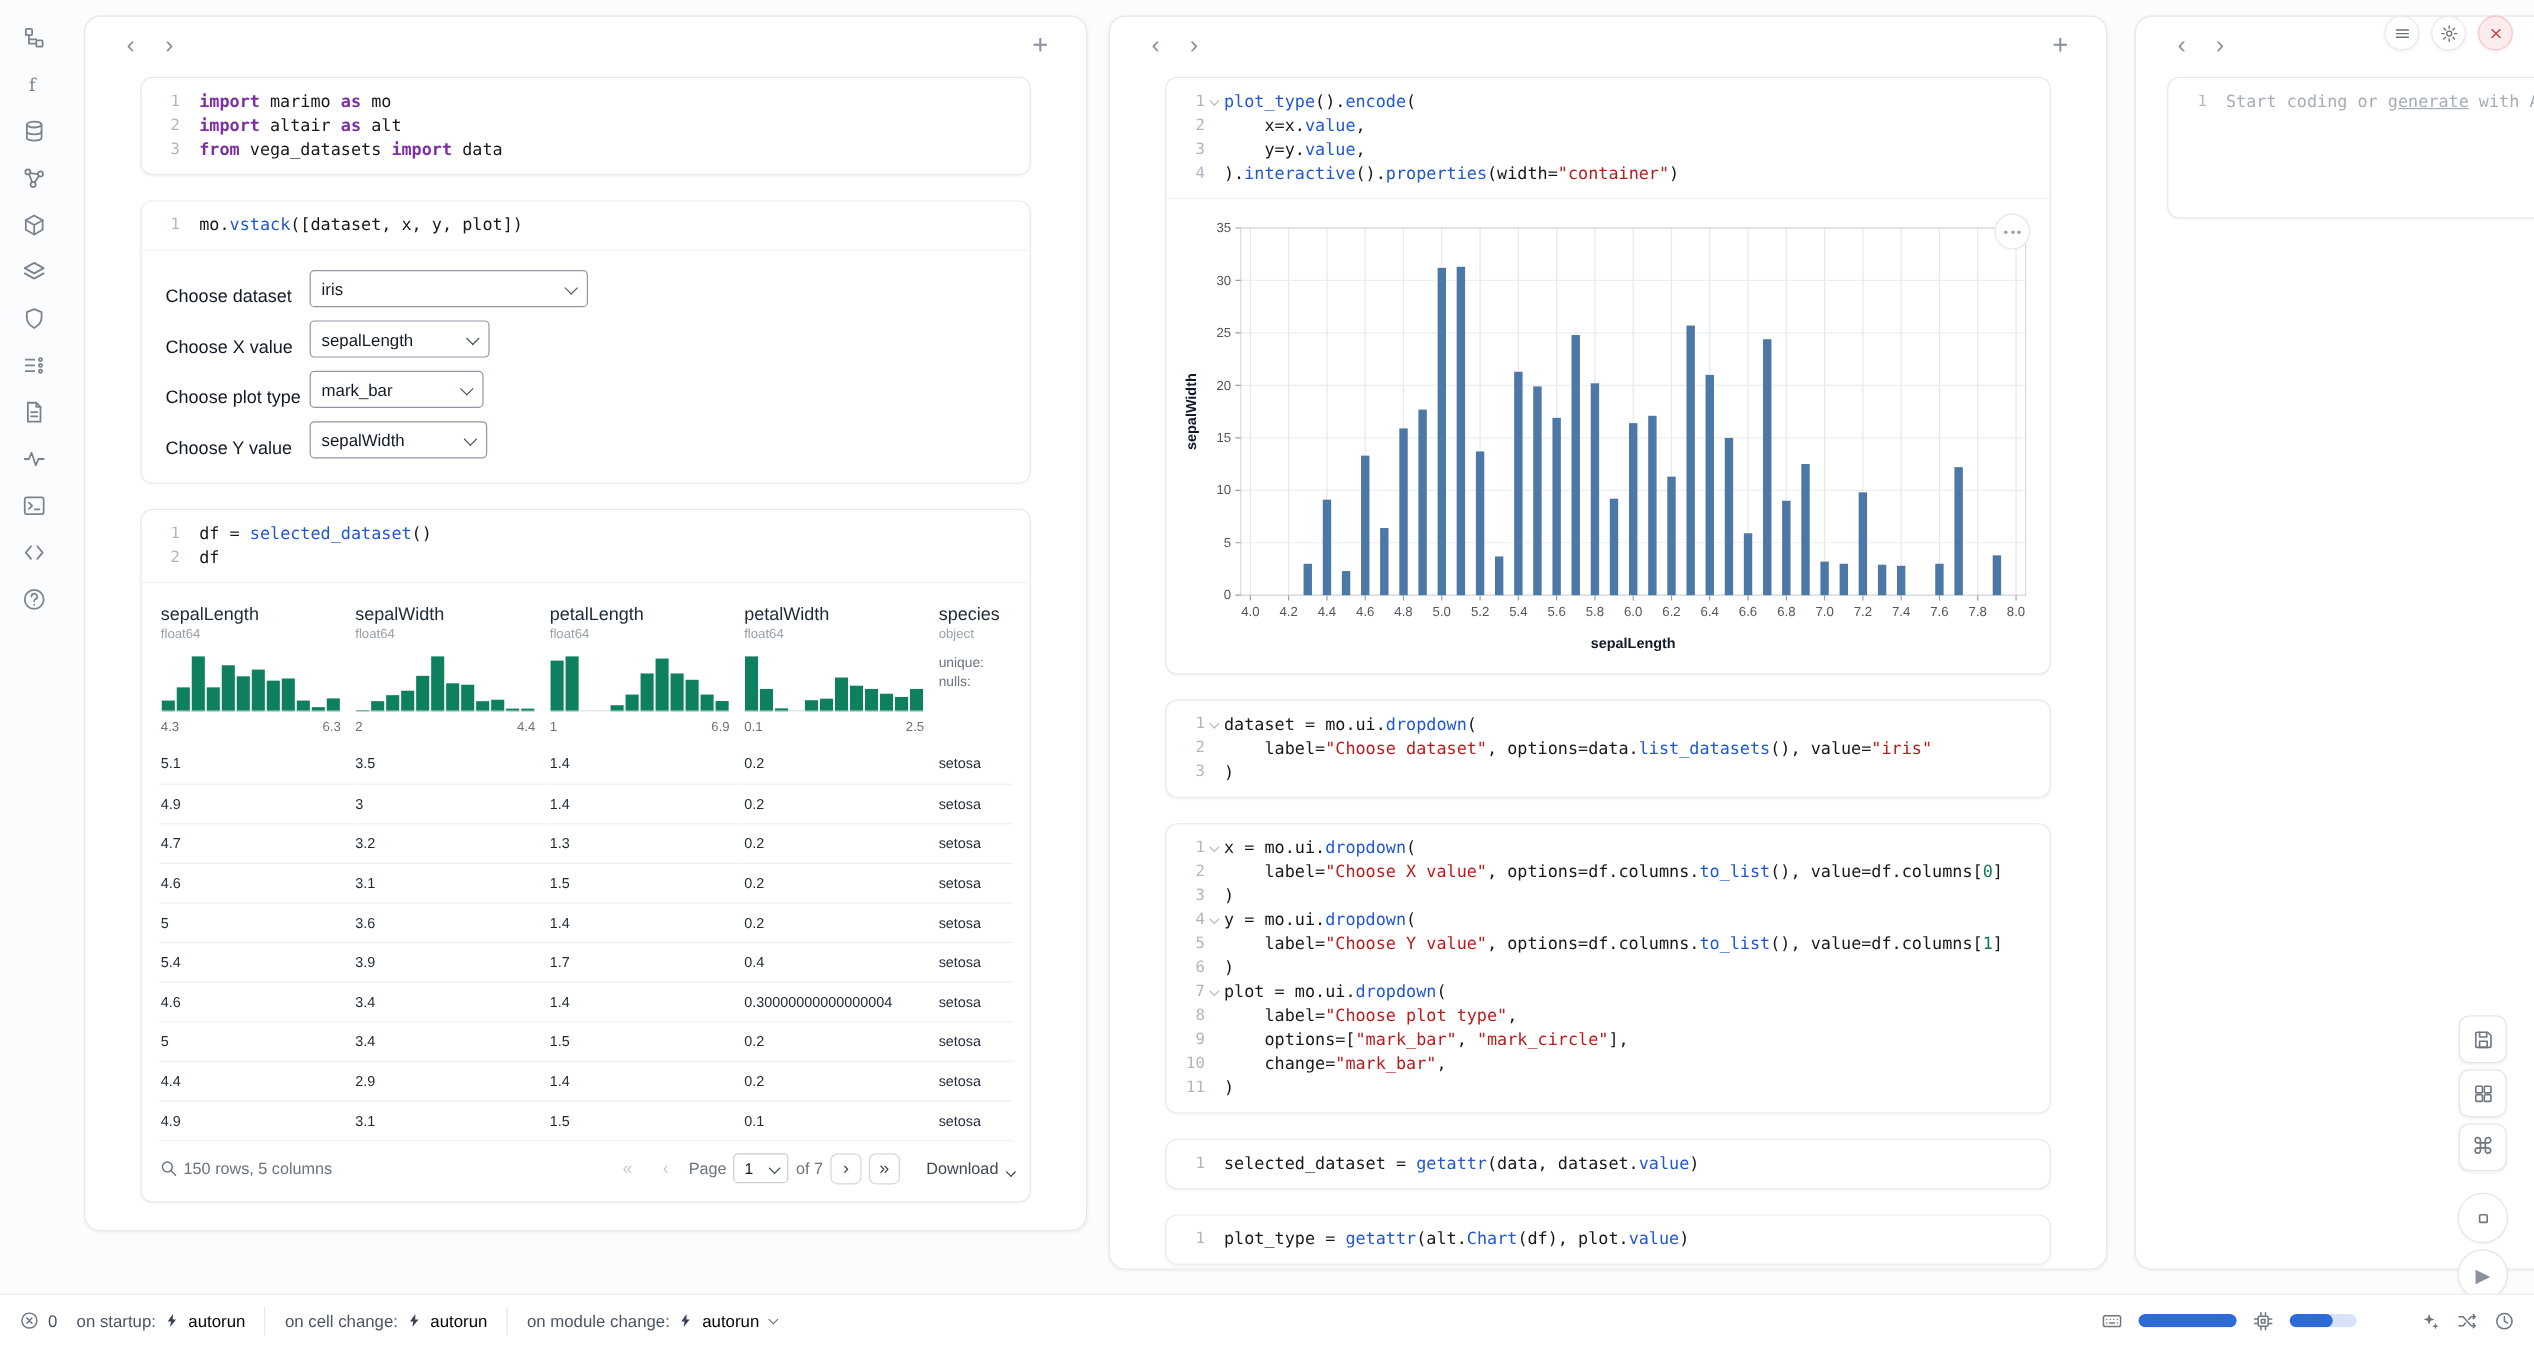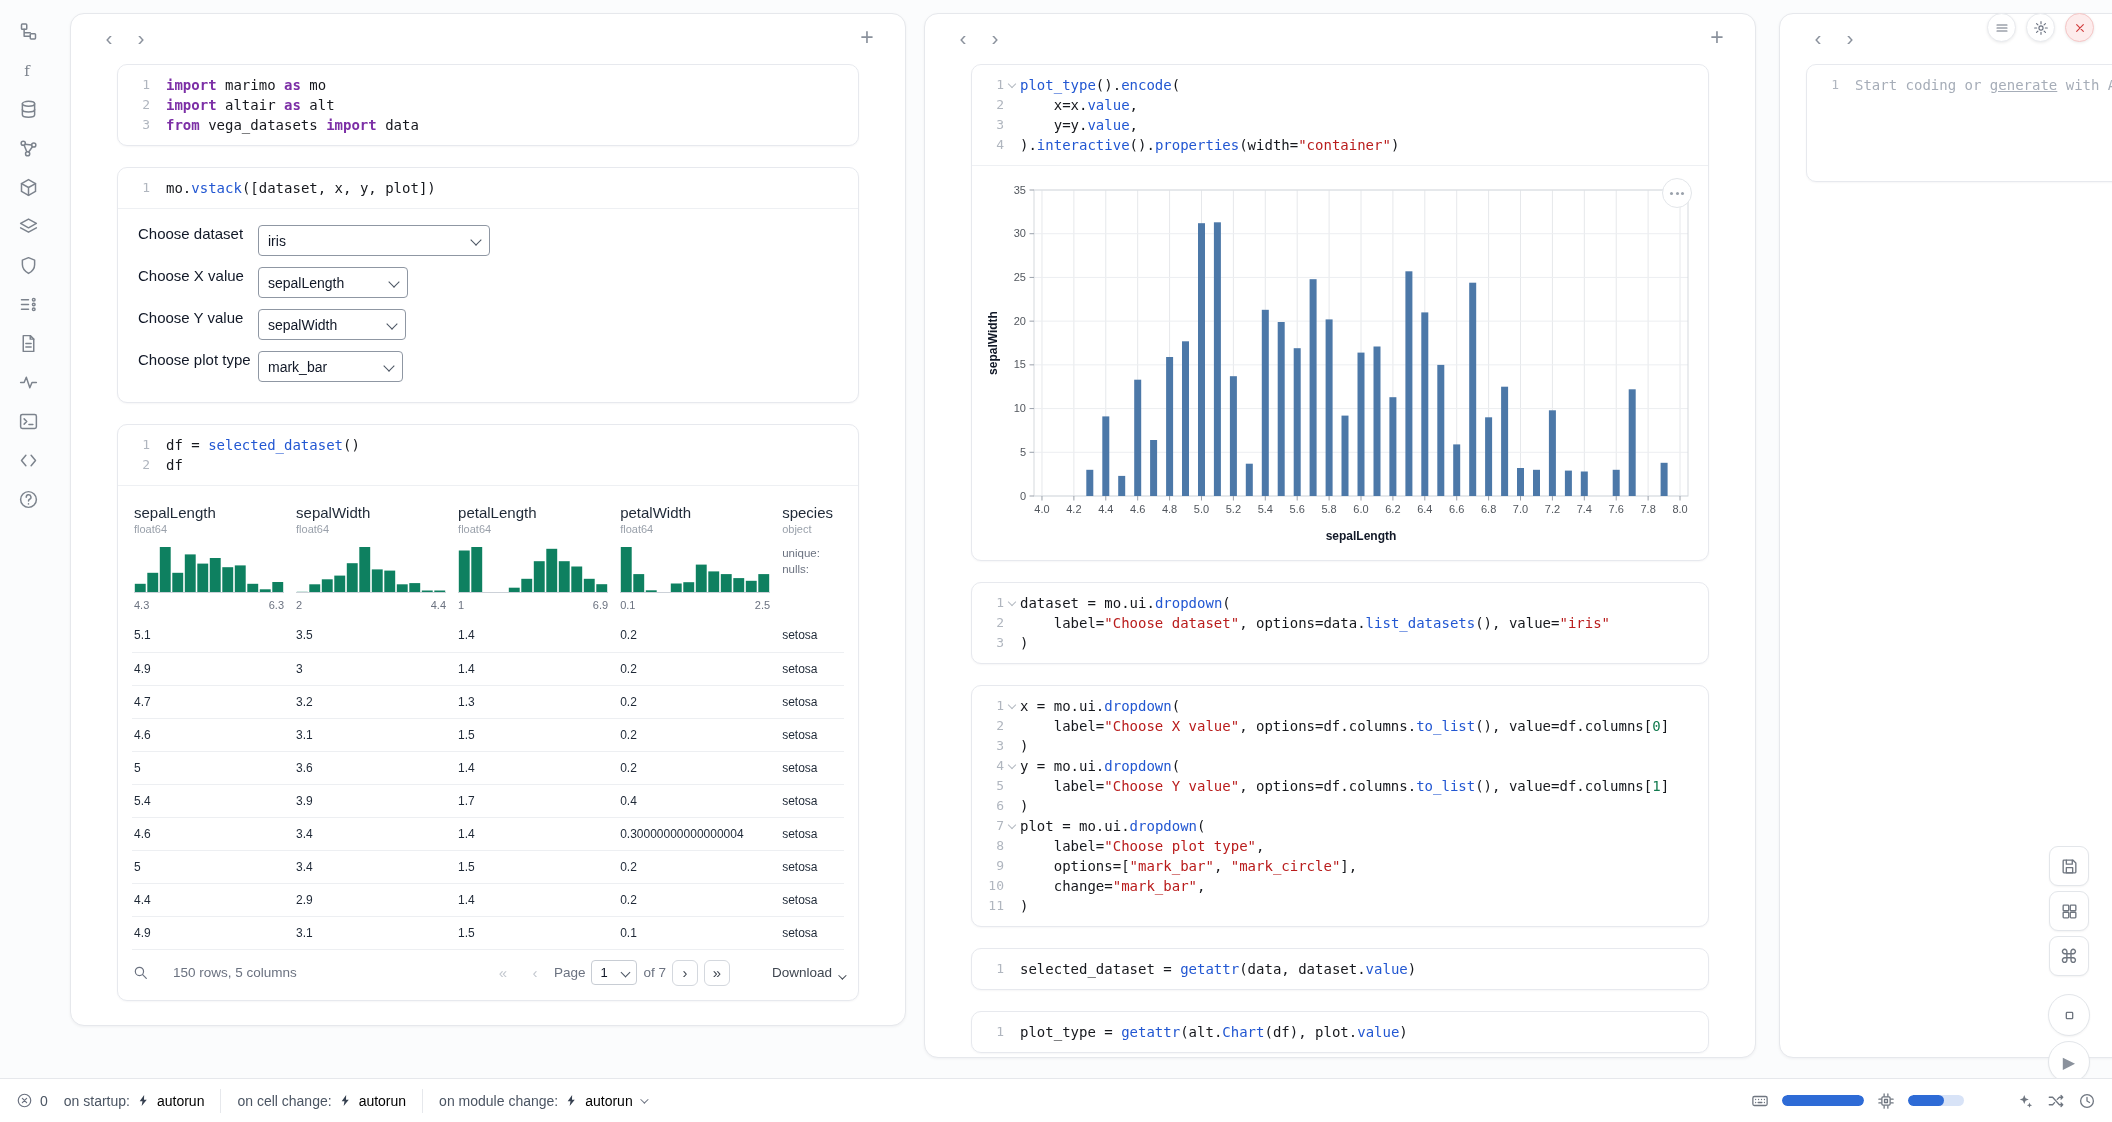--- a/index.html
+++ b/index.html
@@ -33,39 +33,39 @@
 .src{flex:1;overflow:hidden}
 .tok-kw{color:#7c2fa6;font-weight:600}
 .tok-fn{color:#2257d2}
 .tok-str{color:#b91c1c}
 .tok-num{color:#117a4e}
 .tok-pl{color:#16181d}
 .output{border-top:1px solid #eef0f3}
 
 
 .controls{padding:16px 20px 20px;display:flex;flex-direction:column;gap:11px}
-.control-row{display:flex;align-items:flex-start}
+.control-row{display:flex;align-items:flex-end}
 .control-label{width:120px;font-size:15px;color:#111827;flex:none}
 .select-wrap{position:relative;display:inline-block}
 .select-wrap select{appearance:none;-webkit-appearance:none;border:1px solid #8f97a3;border-radius:4px;background:#fff;font-size:14px;color:#111827;padding:4px 26px 4px 9px;height:31px;width:100%;font-family:"Liberation Sans",sans-serif;cursor:pointer}
 .select-wrap::after{content:"";position:absolute;right:10px;top:11px;width:7px;height:7px;border-right:1.6px solid #4b5563;border-bottom:1.6px solid #4b5563;transform:rotate(45deg);pointer-events:none}
 .select-wrap.small select{height:25px;padding:2px 22px 2px 8px;font-size:13px;border-color:#c8cdd4}
 .select-wrap.small::after{top:9px;right:8px;width:6px;height:6px}
 
 
 .table-output{padding:12px 14px 4px}
 .tbl-clip{overflow:hidden}
 table.data{border-collapse:collapse;table-layout:fixed}
 .data th{text-align:left;font-weight:400;padding:0 10px 0 2px;overflow:hidden;white-space:nowrap;vertical-align:top}
 .data td{text-align:left;padding:0 10px 0 2px;overflow:hidden;white-space:nowrap;height:33px;font-size:12px;color:#1f2937;border-bottom:1px solid #edeff2}
 .col-name{font-size:15px;color:#1f2937;padding-top:6px}
 .col-dtype{font-size:11px;color:#9aa1ab;padding:2px 0 8px}
 .hist-range{display:flex;justify-content:space-between;width:150px;font-size:11px;color:#6b7280;padding-top:2px;padding-bottom:8px}
 .col-stats{font-size:11.5px;color:#6b7280;line-height:16px;padding-top:2px}
-.tbl-footer{display:flex;align-items:center;height:46px;color:#6b7280;font-size:13.5px;gap:24px}
+.tbl-footer{display:flex;align-items:center;height:46px;color:#6b7280;font-size:13.5px;gap:4px}
 .tf-summary{color:#6b7280}
 .pg-group{display:flex;align-items:center;gap:6px}
 .pg-btn{width:26px;height:26px;border-radius:6px;display:flex;align-items:center;justify-content:center;font-size:15px;border:1px solid transparent;color:#c3c8cf;background:transparent;cursor:default}
 .pg-btn.enabled{border-color:#d4d8de;color:#3f4650;cursor:pointer}
 .download-btn{display:flex;align-items:flex-end;gap:6px;color:#3f4650;font-size:13.5px;cursor:pointer;background:none;border:none;margin-left:18px;font-family:"Liberation Sans",sans-serif}
 .caret{display:inline-block;width:6px;height:6px;border-right:1.5px solid currentColor;border-bottom:1.5px solid currentColor;transform:rotate(45deg) translateY(-2px)}
 
 
 .chart-output{position:relative;padding:12px 12px 8px}
 .chart-actions{position:absolute;top:12px;right:16px;width:30px;height:30px;border-radius:50%;border:1px solid #e3e6ea;color:#9aa1ab;background:#fff;display:flex;align-items:center;justify-content:center;gap:2.5px;cursor:pointer}
@@ -216,26 +216,26 @@
         <div class="output controls" id="controls-output">
             <div class="control-row">
               <span class="control-label">Choose dataset</span>
               <span class="select-wrap" style="width: 232px;"><select><option>iris</option></select></span>
             </div>
             <div class="control-row">
               <span class="control-label">Choose X value</span>
               <span class="select-wrap" style="width: 150px;"><select><option>sepalLength</option></select></span>
             </div>
             <div class="control-row">
+              <span class="control-label">Choose plot type</span>
+              <span class="select-wrap" style="width: 145px;"><select><option>mark_bar</option></select></span>
+            </div>
+            <div class="control-row">
               <span class="control-label">Choose Y value</span>
               <span class="select-wrap" style="width: 148px;"><select><option>sepalWidth</option></select></span>
-            </div>
-            <div class="control-row">
-              <span class="control-label">Choose plot type</span>
-              <span class="select-wrap" style="width: 145px;"><select><option>mark_bar</option></select></span>
             </div>
           </div>
       </article>
       <article class="cell">
         <div class="code">
             <div class="code-line"><span class="gutter">1</span><span class="fold"></span><span class="src"><span class="tok-pl">df </span><span class="tok-pl">= </span><span class="tok-fn">selected_dataset</span><span class="tok-pl">()</span></span></div>
             <div class="code-line"><span class="gutter">2</span><span class="fold"></span><span class="src"><span class="tok-pl">df</span></span></div>
           </div>
         <div class="output table-output">
           <div class="tbl-clip">

